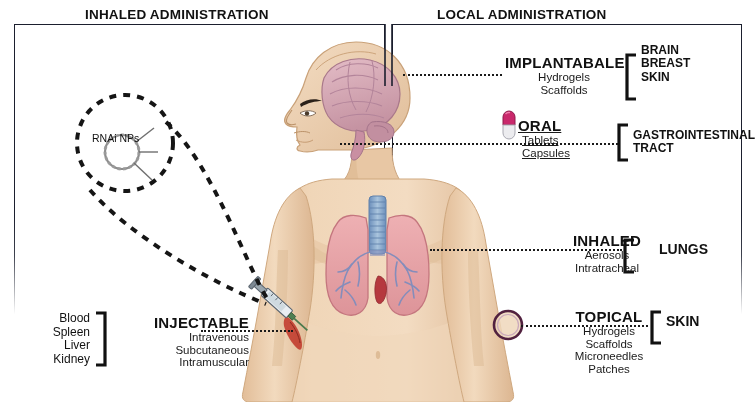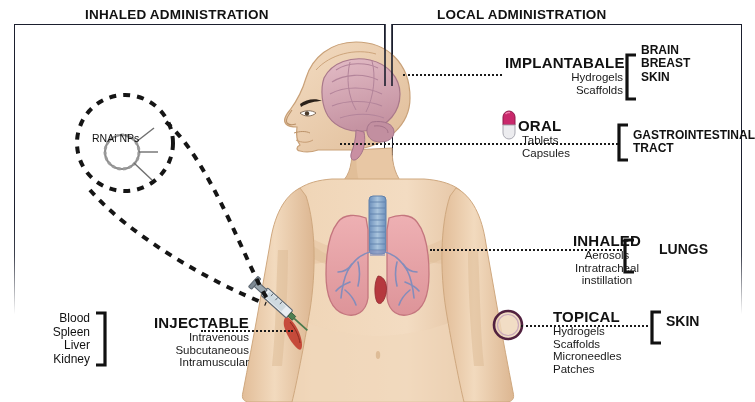--- a/index.html
+++ b/index.html
@@ -277,34 +277,34 @@
       <line x1="392" y1="24" x2="392" y2="86"></line>
     </g>
   </svg>
 
   <div class="dotline" style="left:403px;top:74px;width:99px;"></div>
   <div class="dotline" style="left:340px;top:143px;width:278px;"></div>
   <div class="dotline" style="left:430px;top:249px;width:192px;"></div>
   <div class="dotline" style="left:521px;top:325px;width:127px;"></div>
   <div class="dotline" style="left:201px;top:330px;width:92px;"></div>
 
-  <div class="route" style="left:505px;top:54px;text-align:right;width:118px;">
+  <div class="route" style="left:505px;top:54px;text-align:center;width:118px;">
     <div class="head">IMPLANTABALE</div>
     <div class="sub">
       <div>Hydrogels</div>
       <div>Scaffolds</div>
     </div>
   </div>
   <div class="target" style="left:641px;top:44px;">
     <div>BRAIN</div>
     <div>BREAST</div>
     <div>SKIN</div>
   </div>
 
-  <div class="route" style="left:518px;top:117px;width:96px;text-align:left;">
+  <div class="route" style="left:518px;top:117px;width:96px;text-align:left;text-decoration:underline;">
     <div class="head">ORAL</div>
     <div class="sub" style="padding-left:4px;">
       <div>Tablets</div>
       <div>Capsules</div>
     </div>
   </div>
   <div class="target" style="left:633px;top:129px;">
     <div>GASTROINTESTINAL</div>
     <div>TRACT</div>
   </div>
@@ -313,28 +313,27 @@
     <path d="M3 7 A6 6 0 0 1 15 7 L15 15 L3 15 Z" fill="#c9286b" stroke="#8e1a4b" stroke-width="1"></path>
     <path d="M3 15 L15 15 L15 23 A6 6 0 0 1 3 23 Z" fill="#ececef" stroke="#a9a9b2" stroke-width="1"></path>
     <path d="M5.5 4 A4.5 4.5 0 0 1 10 2.6" fill="none" stroke="#ef7fae" stroke-width="1.4"></path>
   </svg>
 
   <div class="route" style="left:552px;top:232px;width:110px;text-align:center;">
     <div class="head">INHALED</div>
     <div class="sub">
       <div>Aerosols</div>
       <div>Intratracheal</div>
-      <div>instillation</div>
     </div>
   </div>
   <div class="target" style="left:639px;top:243px;font-size:14px;margin-left:20px;">
     <div>LUNGS</div>
   </div>
 
-  <div class="route" style="left:553px;top:308px;width:112px;text-align:left;">
+  <div class="route" style="left:553px;top:308px;width:112px;text-align:center;">
     <div class="head">TOPICAL</div>
     <div class="sub">
       <div>Hydrogels</div>
       <div>Scaffolds</div>
       <div>Microneedles</div>
       <div>Patches</div>
     </div>
   </div>
   <div class="target" style="left:666px;top:315px;font-size:14px;">
     <div>SKIN</div>

